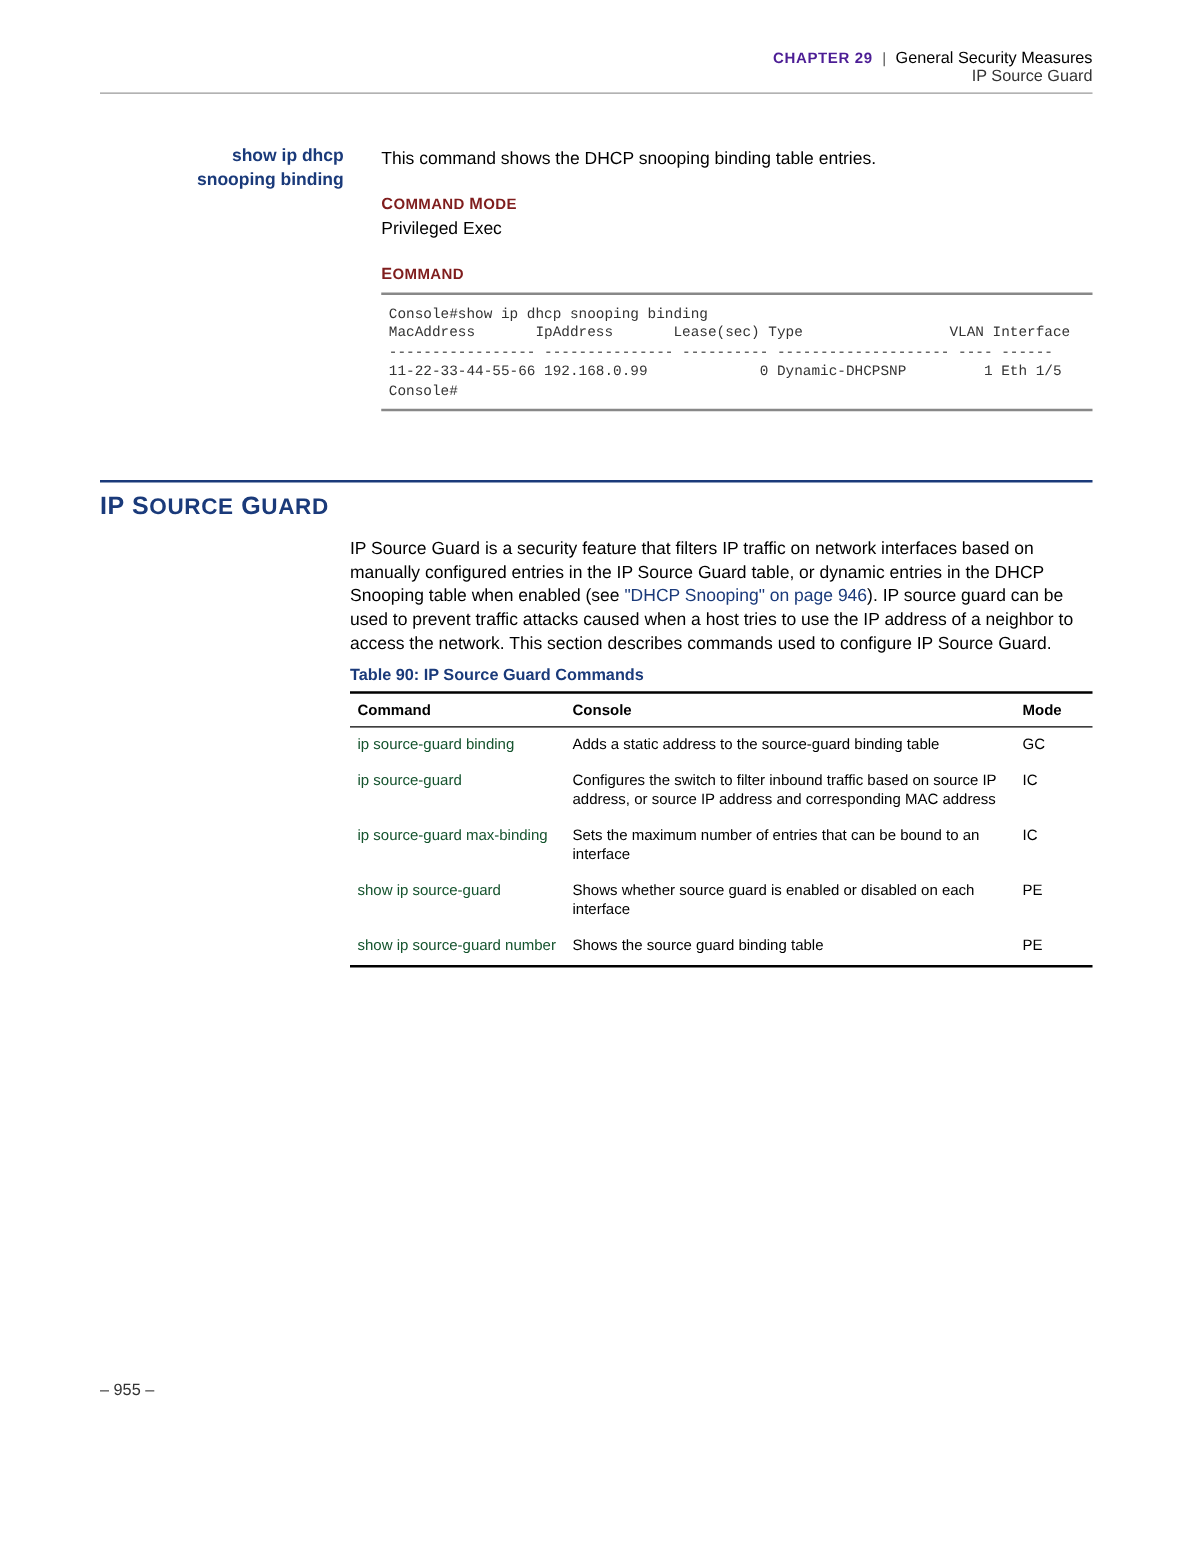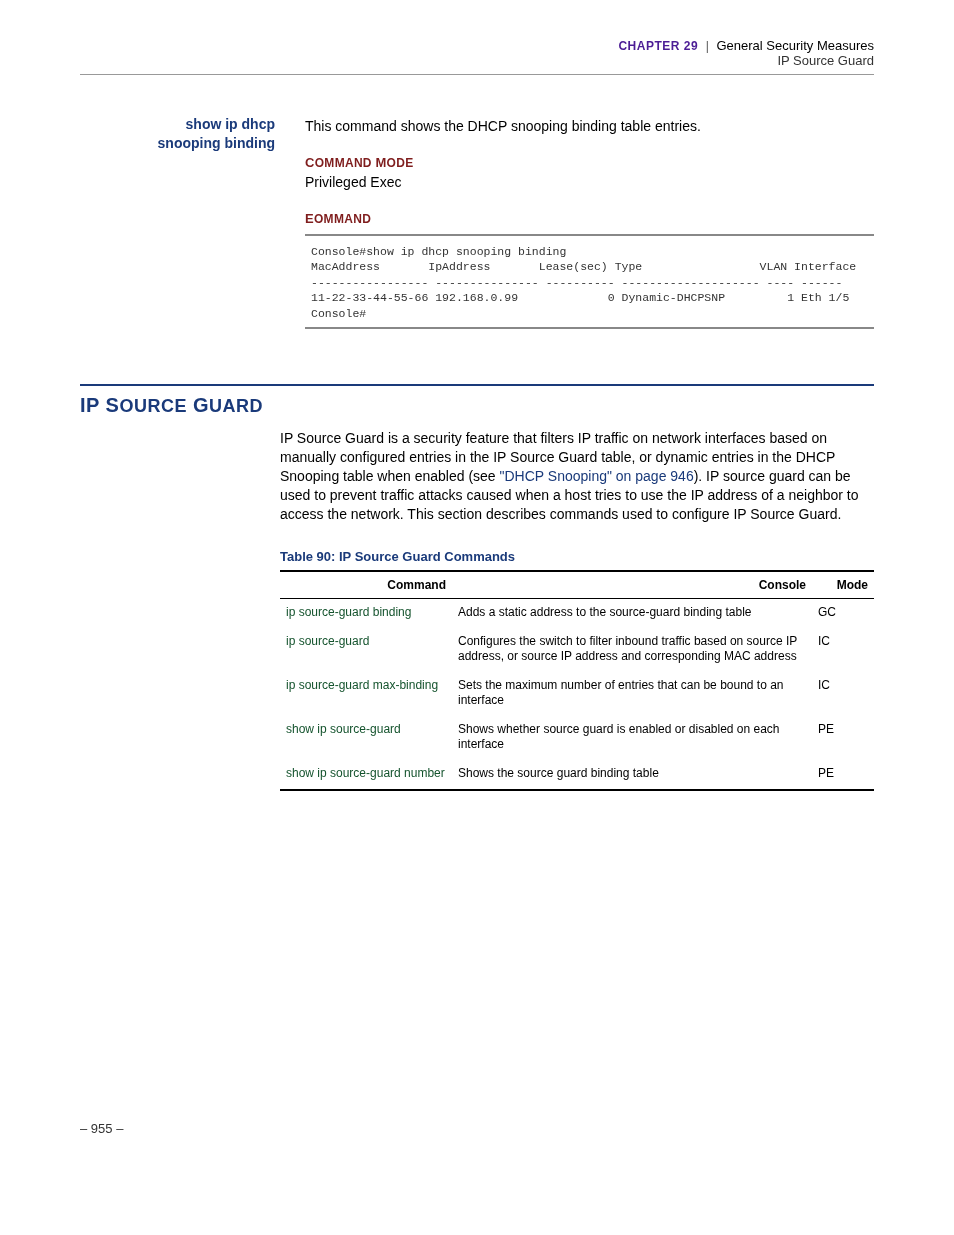--- a/index.html
+++ b/index.html
@@ -102,31 +102,31 @@
     margin-top: 12px;
     font-size: 14px;
     line-height: 1.35;
   }
   .link { color: #1a3a7a; }
   .table-caption {
     color: #1a3a7a;
     font-weight: bold;
     font-size: 13px;
     margin-left: 200px;
-    margin-top: 25px;
+    margin-top: 8px;
     margin-bottom: 6px;
   }
   table.cmd-table {
     margin-left: 200px;
     width: calc(100% - 200px);
     border-collapse: collapse;
     font-size: 12px;
   }
   table.cmd-table th {
-    text-align: right;
+    text-align: left;
     font-weight: bold;
     border-top: 2px solid #000;
     border-bottom: 1px solid #000;
     padding: 6px 6px;
     vertical-align: top;
   }
   table.cmd-table td {
     padding: 6px 6px 8px 6px;
     vertical-align: top;
     line-height: 1.25;

